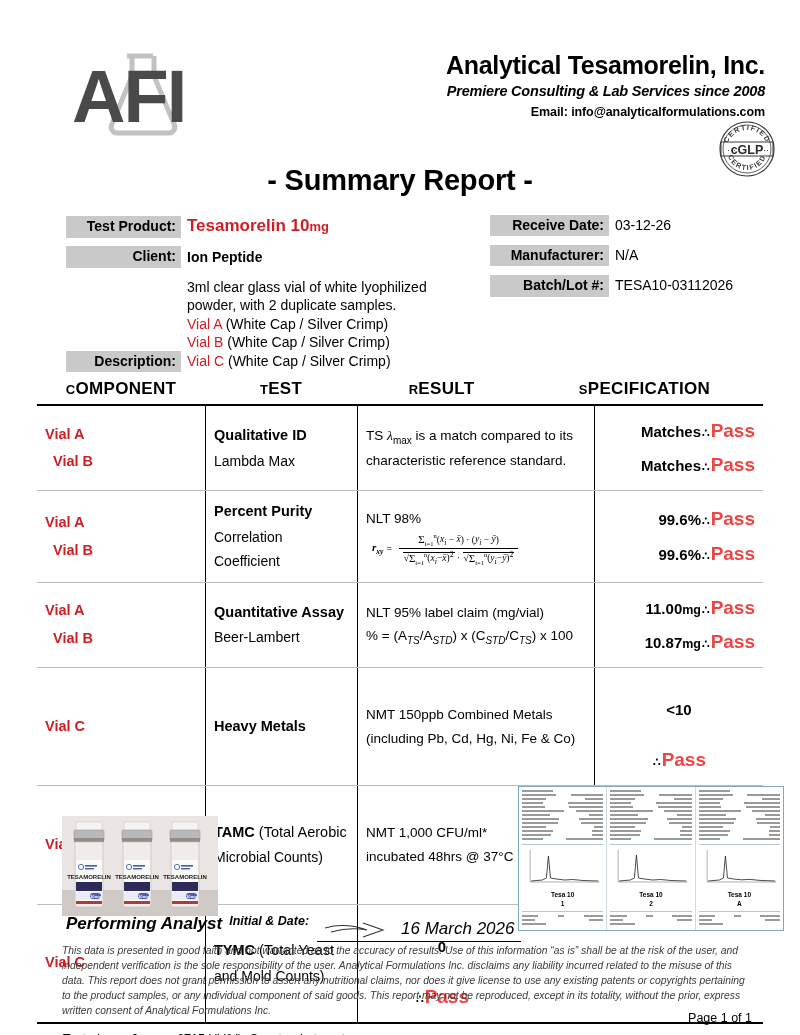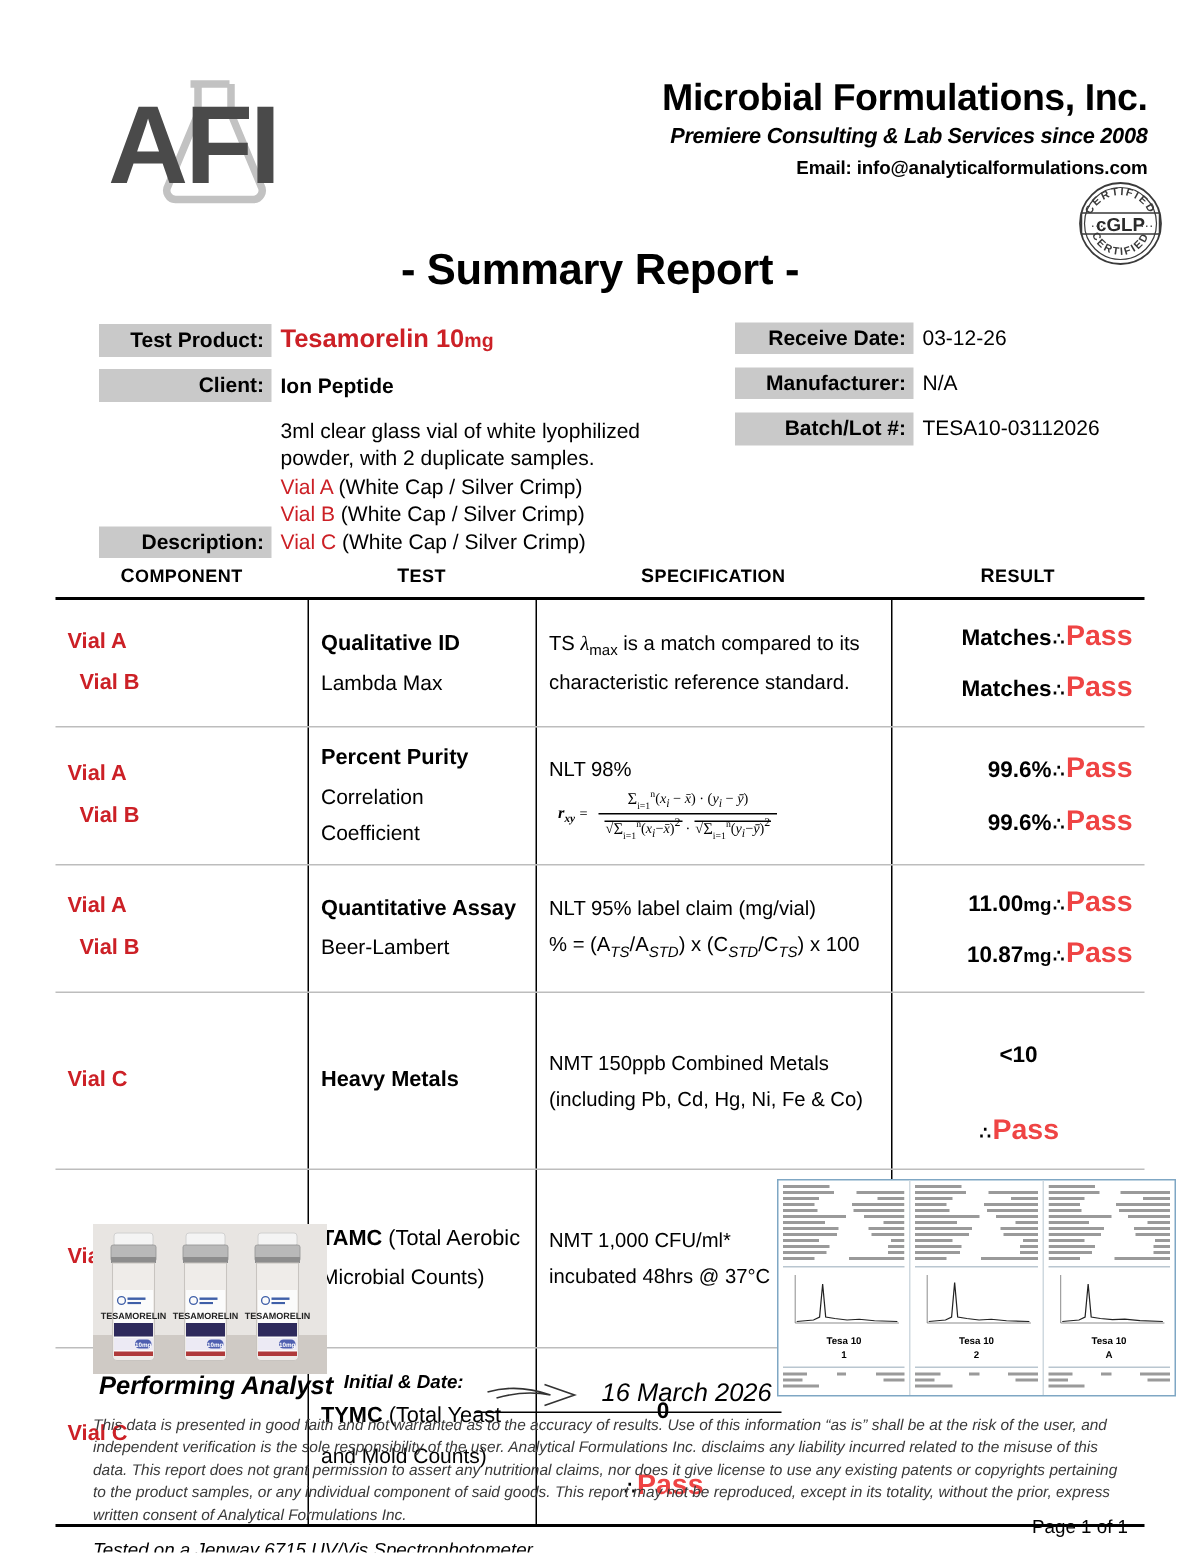--- a/index.html
+++ b/index.html
@@ -41,21 +41,21 @@
   .ivalue { font-size:14px; padding:2px 0 2px 6px; line-height:1.3; }
   .ivalue.bold { font-weight:bold; }
   .prod { color:#cc2026; font-weight:bold; font-size:17px; line-height:1.15; }
   .prod .unit { font-size:13px; }
   .desc-line { font-size:14px; line-height:1.32; }
   .vial-red { color:#cc2026; }
 
   
   .tbl { margin:8px 37px 0 37px; width:726px; }
   .thead { display:flex; padding-bottom:4px; }
-  .th { font-size:17px; font-weight:bold; font-variant:small-caps; text-transform:lowercase; text-align:center; letter-spacing:0.3px; }
+  .th { font-size:24px; font-weight:bold; font-variant:small-caps; text-transform:lowercase; text-align:center; letter-spacing:0.3px; }
   .th::first-letter { font-size:19px; }
   .c1 { width:168px; }
   .c2 { width:152px; }
   .c3 { width:237px; }
   .c4 { width:169px; }
   .thead-rule { border-top:2.5px solid #000; }
 
   .trow { display:flex; border-bottom:1px solid #bdbdbd; min-height:56px; }
   .trow.last { border-bottom:2.5px solid #000; }
   .cell { box-sizing:border-box; padding:8px 6px 8px 8px; display:flex; flex-direction:column; justify-content:center; }
@@ -129,21 +129,21 @@
     <div class="logo">
       <svg width="135" height="88" viewBox="0 0 135 88">
         <g fill="none" stroke="#c2c2c2" stroke-width="5">
           <path d="M55 6 h26 M60 6 v20 L40 74 a6 6 0 0 0 5 9 h52 a6 6 0 0 0 5 -9 L82 26 V6"></path>
         </g>
         <text x="0" y="72" font-family="Liberation Sans, sans-serif" font-size="74" font-weight="bold" fill="#4a4a4a" letter-spacing="-2">AFI</text>
       </svg>
     </div>
 
     <div class="company">
-      <div class="company-name">Microbial Formulations, Inc.</div>
+      <div class="company-name">Analytical Tesamorelin, Inc.</div>
       <div class="company-tag">Premiere Consulting &amp; Lab Services since 2008</div>
       <div class="company-email">Email: info@analyticalformulations.com</div>
     </div>
 
     <div class="seal">
       <svg width="62" height="62" viewBox="0 0 62 62">
         <defs>
           <path id="arcTop" d="M10,33 A21,21 0 0,1 52,33"></path>
           <path id="arcBot" d="M11,32 A20,20 0 0,0 51,32"></path>
         </defs>
@@ -205,22 +205,22 @@
         <div class="ilabel">Batch/Lot #:</div>
         <div class="ivalue">TESA10-03112026</div>
       </div>
     </div>
   </div>
 
   <div class="tbl">
     <div class="thead">
       <div class="th c1">Component</div>
       <div class="th c2">Test</div>
+      <div class="th c4">Result</div>
       <div class="th c3">Specification</div>
-      <div class="th c4">Result</div>
     </div>
     <div class="thead-rule"></div>
 
     <div class="trow">
       <div class="cell c1">
         <div class="comp">Vial A</div>
         <div class="comp indent">Vial B</div>
       </div>
       <div class="cell c2">
         <div class="test-main">Qualitative ID</div>

